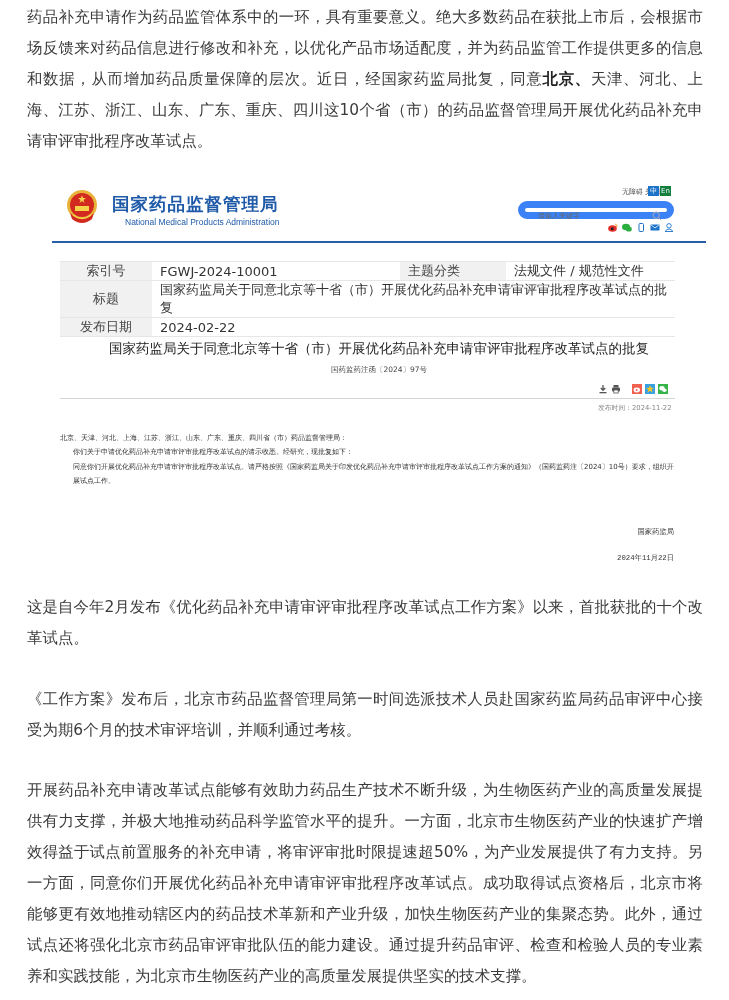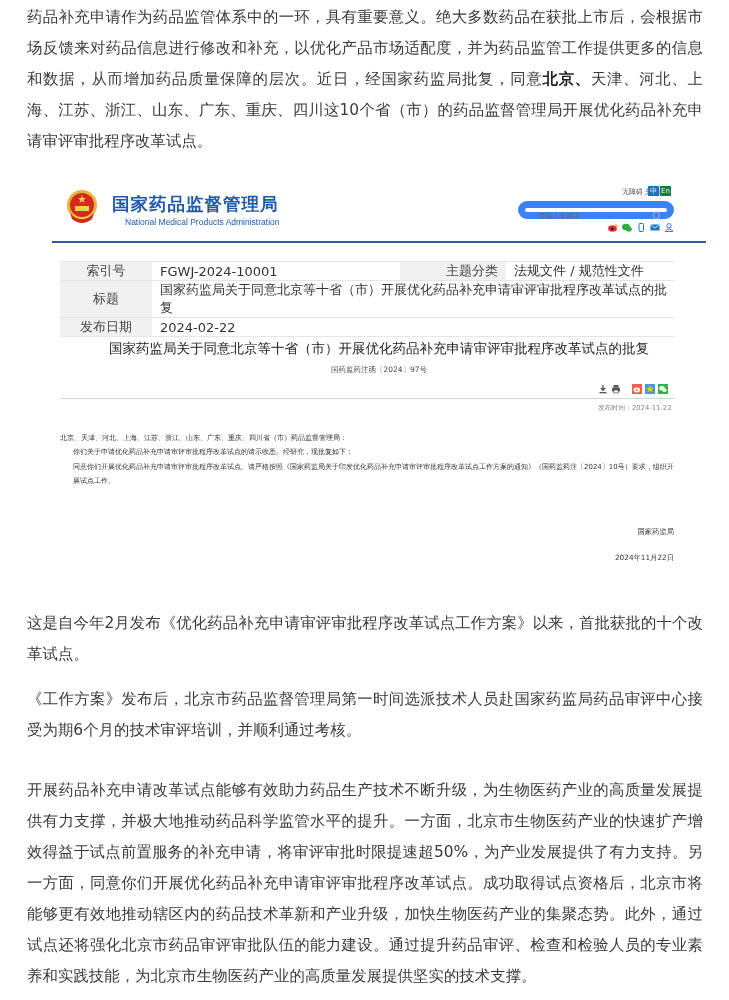--- a/index.html
+++ b/index.html
@@ -28,32 +28,32 @@
   .search-ph { position: absolute; left: 13px; top: 3px; font-size: 7px; color: #666; }
   .search-ico { position: absolute; right: 5px; top: 3px; width: 10px; height: 10px; }
   .social { position: absolute; left: 556px; top: 51px; display: flex; gap: 4px; align-items: center; }
   .social .s { width: 10px; height: 9px; }
   .blue-line { position: absolute; left: 0; top: 69px; width: 654px; height: 2px; background: #2a5ea8; }
 
   .meta-table { position: absolute; left: 8px; top: 89px; width: 615px; border-collapse: collapse; font-size: 13px; }
   .meta-table td { height: 19px; border-top: 1px solid #e6e6e6; border-bottom: 1px solid #e6e6e6; padding: 0 8px; color: #333; }
   .meta-table td.lbl { background: #f1f1f1; text-align: center; width: 92px; color: #444; }
   .meta-table td.val { background: #ffffff; }
-  .meta-table td.lbl2 { background: #f1f1f1; text-align: right; width: 106px; color: #444; }
+  .meta-table td.lbl2 { background: #f1f1f1; text-align: left; width: 106px; color: #444; }
 
   .doc-title { position: absolute; left: 0; width: 654px; top: 168px; text-align: center; font-size: 13.5px; color: #222; }
   .doc-no { position: absolute; left: 0; width: 654px; top: 193px; text-align: center; font-size: 7.5px; color: #444; }
   .tools { position: absolute; left: 546px; top: 212px; display: flex; gap: 3px; align-items: center; }
   .tools .t { width: 10px; height: 10px; }
   .grey-line { position: absolute; left: 8px; top: 226px; width: 615px; height: 1px; background: #d5d5d5; }
   .pub-time { position: absolute; left: 546px; top: 231px; font-size: 6.8px; color: #888; }
 
   .body-text { position: absolute; left: 8px; top: 259px; width: 615px; font-size: 7px; line-height: 14.3px; color: #333; }
   .body-text .ind { padding-left: 13px; }
-  .sign { position: absolute; right: 32px; font-size: 7.3px; color: #333; text-align: right; }
+  .sign { position: absolute; right: 32px; font-size: 7.3px; color: #333; text-align: right; font-family: Liberation Mono, monospace; }
 </style>
 </head>
 <body>
 
 <div class="para" style="top:2px;">
   <span>药品补充申请作为药品监管体系中的一环，具有重要意义。绝大多数药品在获批上市后，会根据市场反馈来对药品信息进行修改和补充，以优化产品市场适配度，并为药品监管工作提供更多的信息和数据，从而增加药品质量保障的层次。近日，经国家药监局批复，同意</span><b>北京、</b><span>天津、河北、上海、江苏、浙江、山东、广东、重庆、四川这10个省（市）的药品监督管理局开展优化药品补充申请审评审批程序改革试点。</span>
 </div>
 
 <div class="embed">
   <div class="emb-header">
@@ -161,15 +161,15 @@
   <div class="body-text">
     <div>北京、天津、河北、上海、江苏、浙江、山东、广东、重庆、四川省（市）药品监督管理局：</div>
     <div class="ind">你们关于申请优化药品补充申请审评审批程序改革试点的请示收悉。经研究，现批复如下：</div>
     <div class="ind" style="text-indent:0;">同意你们开展优化药品补充申请审评审批程序改革试点。请严格按照《国家药监局关于印发优化药品补充申请审评审批程序改革试点工作方案的通知》（国药监药注〔2024〕10号）要求，组织开展试点工作。</div>
   </div>
 
   <div class="sign" style="top:355px;">国家药监局</div>
   <div class="sign" style="top:373px;margin-top:8px;">2024年11月22日</div>
 </div>
 
-<div class="para" style="top:608px;">这是自今年2月发布《优化药品补充申请审评审批程序改革试点工作方案》以来，首批获批的十个改革试点。</div>
+<div class="para" style="top:592px;">这是自今年2月发布《优化药品补充申请审评审批程序改革试点工作方案》以来，首批获批的十个改革试点。</div>
 <div class="para" style="top:684px;">《工作方案》发布后，北京市药品监督管理局第一时间选派技术人员赴国家药监局药品审评中心接受为期6个月的技术审评培训，并顺利通过考核。</div>
 <div class="para" style="top:775px;">开展药品补充申请改革试点能够有效助力药品生产技术不断升级，为生物医药产业的高质量发展提供有力支撑，并极大地推动药品科学监管水平的提升。一方面，北京市生物医药产业的快速扩产增效得益于试点前置服务的补充申请，将审评审批时限提速超50%，为产业发展提供了有力支持。另一方面，同意你们开展优化药品补充申请审评审批程序改革试点。成功取得试点资格后，北京市将能够更有效地推动辖区内的药品技术革新和产业升级，加快生物医药产业的集聚态势。此外，通过试点还将强化北京市药品审评审批队伍的能力建设。通过提升药品审评、检查和检验人员的专业素养和实践技能，为北京市生物医药产业的高质量发展提供坚实的技术支撑。</div>
 
 </body></html>

